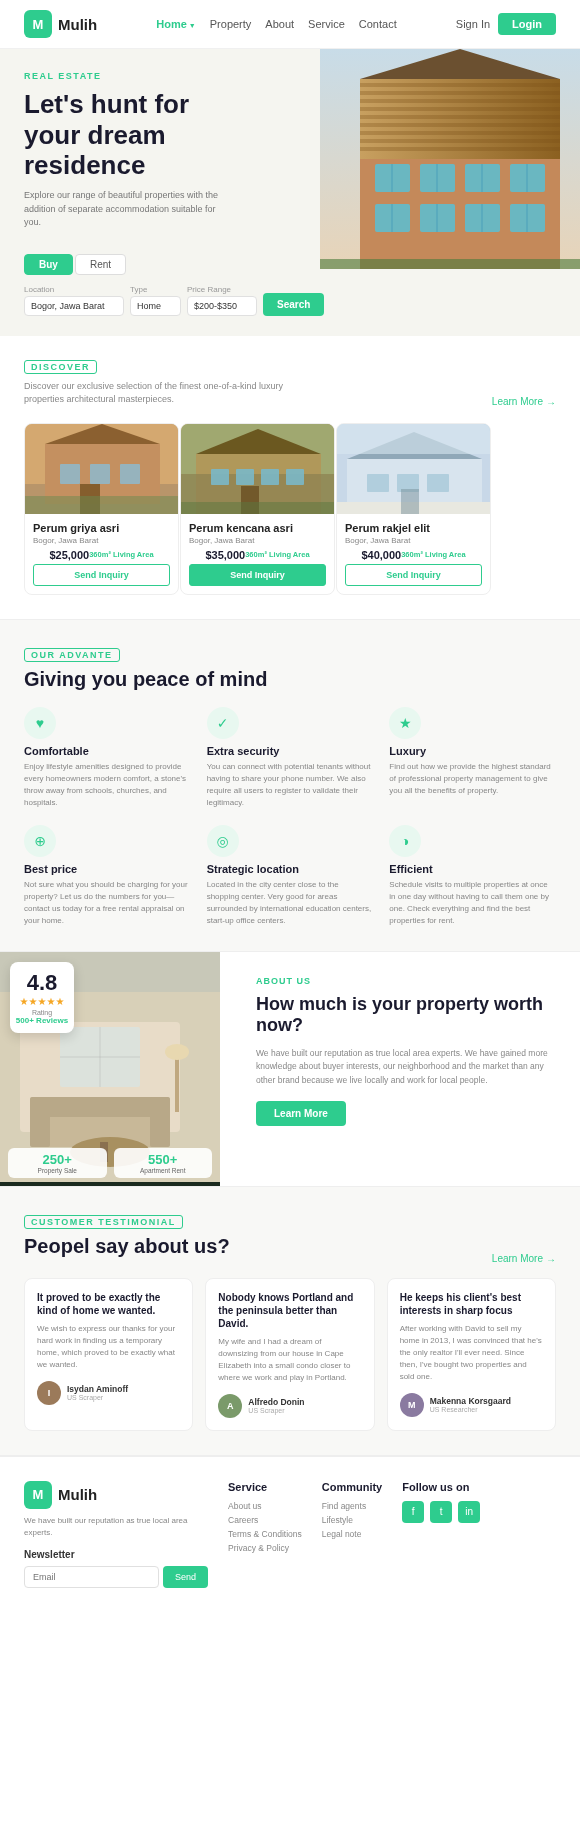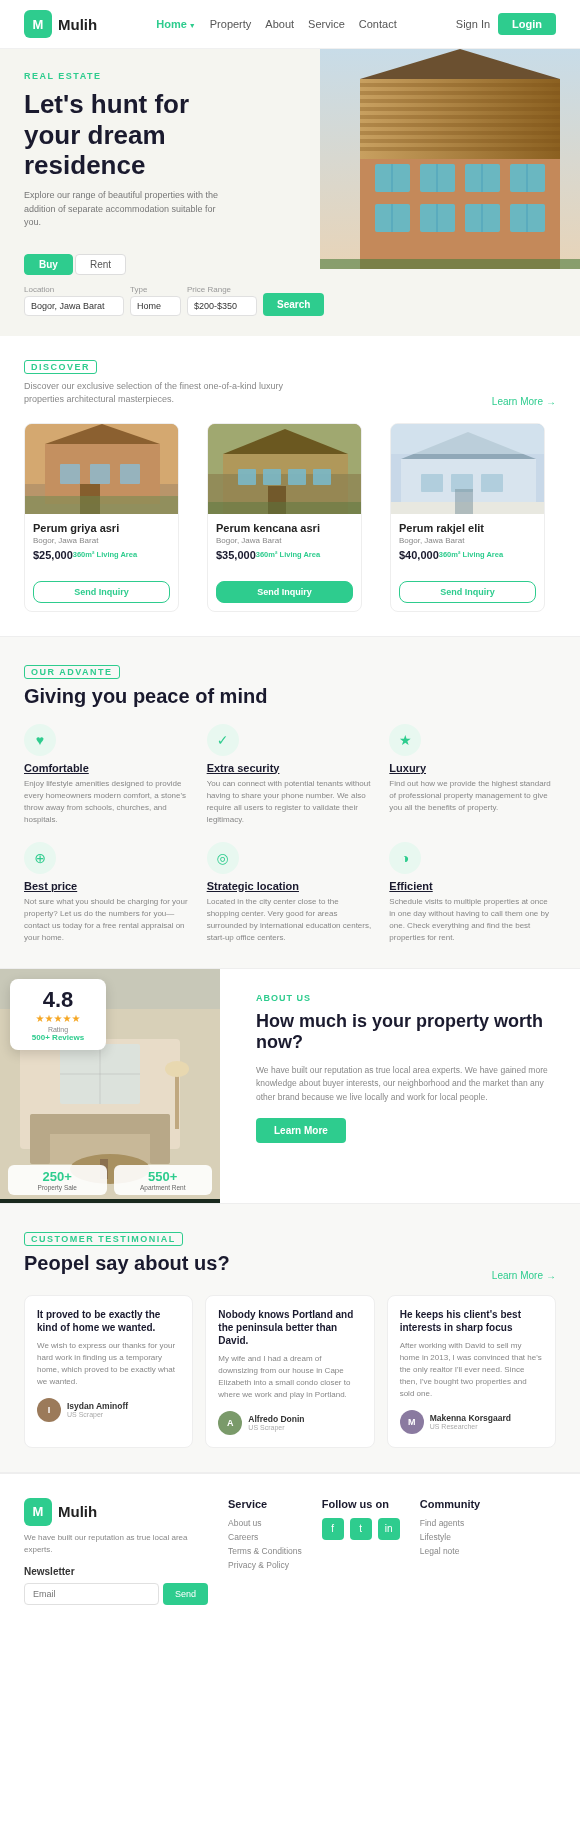--- a/index.html
+++ b/index.html
@@ -64,58 +64,58 @@
     
     section { padding: 24px 24px; }
     .section-tag { font-size: 9px; color: #2ecc8e; font-weight: 700; letter-spacing: 1.5px; margin-bottom: 6px; border: 1px solid #2ecc8e; display: inline-block; padding: 1px 6px; border-radius: 3px; }
     .section-title { font-size: 20px; font-weight: 800; color: #1a1a2e; margin-bottom: 6px; }
     .section-sub { font-size: 9px; color: #888; line-height: 1.5; max-width: 260px; }
     .learn-more { font-size: 10px; color: #2ecc8e; cursor: pointer; display: flex; align-items: center; gap: 3px; }
     .section-header-row { display: flex; justify-content: space-between; align-items: flex-end; }
 
     
     .discover { background: #fff; padding-top: 20px; }
-    .property-cards { display: flex; gap: 28px; margin-top: 16px; overflow-x: auto; }
+    .property-cards { display: flex; gap: 1px; margin-top: 16px; overflow-x: auto; }
     .property-card { flex: 0 0 155px; border-radius: 8px; overflow: hidden; border: 1px solid #eee; }
     .card-img { height: 90px; background: #ccc; position: relative; overflow: hidden; }
     .card-img-1 { background: linear-gradient(135deg, #e0c9a0, #c4a070, #a08050); }
     .card-img-2 { background: linear-gradient(135deg, #c8a870, #a07840, #8b9870); }
     .card-img-3 { background: linear-gradient(135deg, #d4e8f0, #a0c8e0, #c8d8e8); }
     .card-body { padding: 8px; }
     .card-name { font-size: 11px; font-weight: 700; color: #222; margin-bottom: 2px; }
     .card-loc { font-size: 8px; color: #888; margin-bottom: 4px; }
-    .card-price-row { display: flex; align-items: center; justify-content: flex-start; margin-bottom: 20px; }
+    .card-price-row { display: flex; align-items: center; justify-content: center; margin-bottom: 3px; }
     .card-price { font-size: 11px; font-weight: 700; color: #1a1a2e; }
     .card-area { font-size: 7.5px; color: #888; }
     .card-area span { color: #2ecc8e; font-weight: 600; }
     .btn-inquiry {
-      width: 100%; padding: 5px; font-size: 9px; border-radius: 8px;
+      width: 100%; padding: 5px; font-size: 9px; border-radius: 3px;
       border: 1px solid #2ecc8e; background: #fff; color: #2ecc8e; cursor: pointer; font-weight: 600;
     }
     .btn-inquiry.featured { background: #2ecc8e; color: #fff; }
 
     
     .advantages { background: #f8f8f6; }
     .adv-grid { display: grid; grid-template-columns: 1fr 1fr 1fr; gap: 16px; margin-top: 16px; }
     .adv-item { }
     .adv-icon {
       width: 32px; height: 32px; border-radius: 50%; background: #e8f8f0;
       display: flex; align-items: center; justify-content: center;
       margin-bottom: 6px; font-size: 14px;
     }
-    .adv-title { font-size: 11px; font-weight: 700; color: #1a1a2e; margin-bottom: 4px; text-decoration: underline; }
+    .adv-title { font-size: 11px; font-weight: 700; color: #1a1a2e; margin-bottom: 4px; }
     .adv-desc { font-size: 8px; color: #888; line-height: 1.5; }
 
     
     .about-section { background: #fff; display: flex; gap: 16px; align-items: stretch; padding: 0; overflow: hidden; }
     .about-left { flex: 0 0 220px; position: relative; background: #1a2a1e; min-height: 220px; }
     .rating-card {
       position: absolute; top: 10px; left: 10px; background: #fff;
       border-radius: 8px; padding: 8px 0; box-shadow: 0 4px 12px rgba(0,0,0,0.15);
-      text-align: center; width: 96px;
+      text-align: center; width: 64px;
     }
     .rating-number { font-size: 22px; font-weight: 800; color: #1a1a2e; }
     .stars { color: #f5a623; font-size: 10px; }
     .rating-label { font-size: 7px; color: #888; margin-top: 2px; }
     .rating-reviews { font-size: 8px; font-weight: 600; color: #2ecc8e; }
     .stats-bar {
       position: absolute; bottom: 8px; left: 0; right: 0;
       display: flex; gap: 7px; padding: 0 8px;
     }
     .stat-chip {
@@ -575,30 +575,30 @@
       <h4>Service</h4>
       <ul>
         <li>About us</li>
         <li>Careers</li>
         <li>Terms &amp; Conditions</li>
         <li>Privacy &amp; Policy</li>
       </ul>
     </div>
 
     <div class="footer-col">
-      <h4>Follow us on</h4>
-      <div class="social-icons">
-        <div class="social-icon">f</div>
-        <div class="social-icon">t</div>
-        <div class="social-icon">in</div>
-      </div>
-    </div>
-
-    <div class="footer-col">
       <h4>Community</h4>
       <ul>
         <li>Find agents</li>
         <li>Lifestyle</li>
         <li>Legal note</li>
       </ul>
     </div>
+
+    <div class="footer-col">
+      <h4>Follow us on</h4>
+      <div class="social-icons">
+        <div class="social-icon">f</div>
+        <div class="social-icon">t</div>
+        <div class="social-icon">in</div>
+      </div>
+    </div>
   </div>
 </footer>
 
 </body></html>

